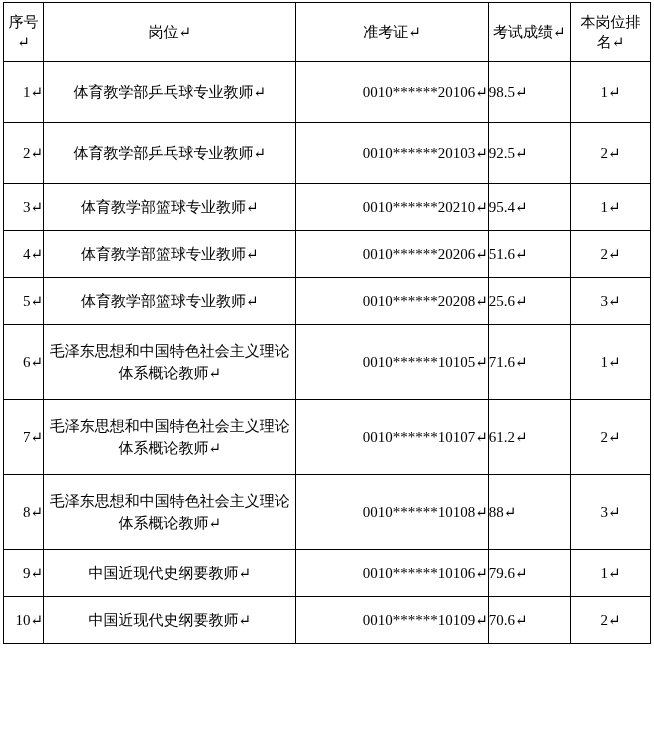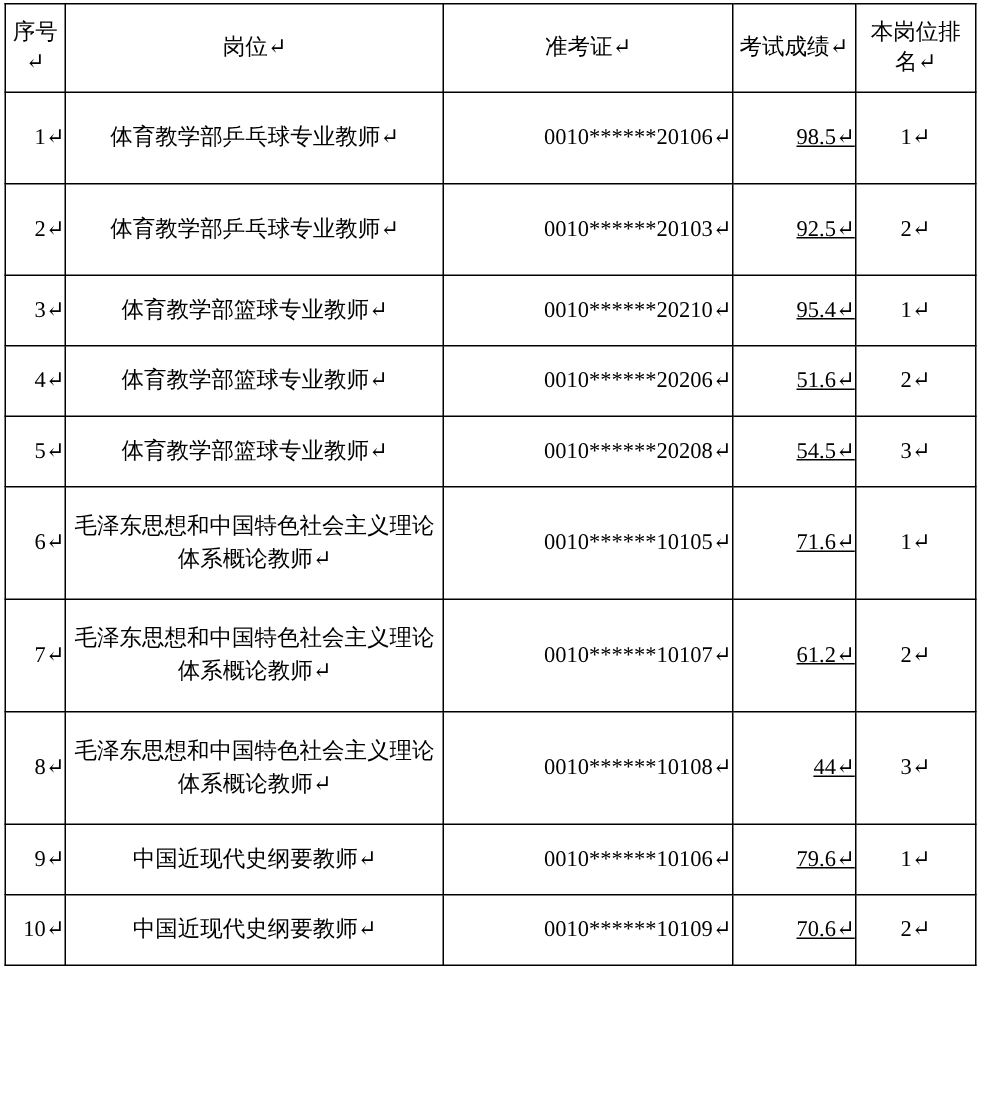--- a/index.html
+++ b/index.html
@@ -64,23 +64,22 @@
   }
   .cell-post.two-line {
     line-height: 1.5;
   }
   .cell-ticket {
     text-align: right;
     font-size: 15px;
     letter-spacing: 0px;
   }
   .cell-score {
-    text-align: right;
+    text-align: left;
     font-size: 15px;
-    text-decoration: underline;
   }
   .cell-rank {
     text-align: center;
     font-size: 15px;
   }
   tr.tall td { height: 74px; }
   tr.first-row td { height: 60px; }
 </style>
 </head>
 <body>
@@ -139,42 +138,42 @@
         <td class="cell-seq">4↵</td>
         <td class="cell-post">体育教学部篮球专业教师↵</td>
         <td class="cell-ticket">0010******20206↵</td>
         <td class="cell-score">51.6↵</td>
         <td class="cell-rank">2↵</td>
       </tr>
       <tr>
         <td class="cell-seq">5↵</td>
         <td class="cell-post">体育教学部篮球专业教师↵</td>
         <td class="cell-ticket">0010******20208↵</td>
-        <td class="cell-score">54.5↵</td>
+        <td class="cell-score">25.6↵</td>
         <td class="cell-rank">3↵</td>
       </tr>
       <tr class="tall">
         <td class="cell-seq">6↵</td>
         <td class="cell-post two-line">毛泽东思想和中国特色社会主义理论体系概论教师↵</td>
         <td class="cell-ticket">0010******10105↵</td>
         <td class="cell-score">71.6↵</td>
         <td class="cell-rank">1↵</td>
       </tr>
       <tr class="tall">
         <td class="cell-seq">7↵</td>
         <td class="cell-post two-line">毛泽东思想和中国特色社会主义理论体系概论教师↵</td>
         <td class="cell-ticket">0010******10107↵</td>
         <td class="cell-score">61.2↵</td>
         <td class="cell-rank">2↵</td>
       </tr>
       <tr class="tall">
         <td class="cell-seq">8↵</td>
         <td class="cell-post two-line">毛泽东思想和中国特色社会主义理论体系概论教师↵</td>
         <td class="cell-ticket">0010******10108↵</td>
-        <td class="cell-score">44↵</td>
+        <td class="cell-score">88↵</td>
         <td class="cell-rank">3↵</td>
       </tr>
       <tr>
         <td class="cell-seq">9↵</td>
         <td class="cell-post">中国近现代史纲要教师↵</td>
         <td class="cell-ticket">0010******10106↵</td>
         <td class="cell-score">79.6↵</td>
         <td class="cell-rank">1↵</td>
       </tr>
       <tr>

